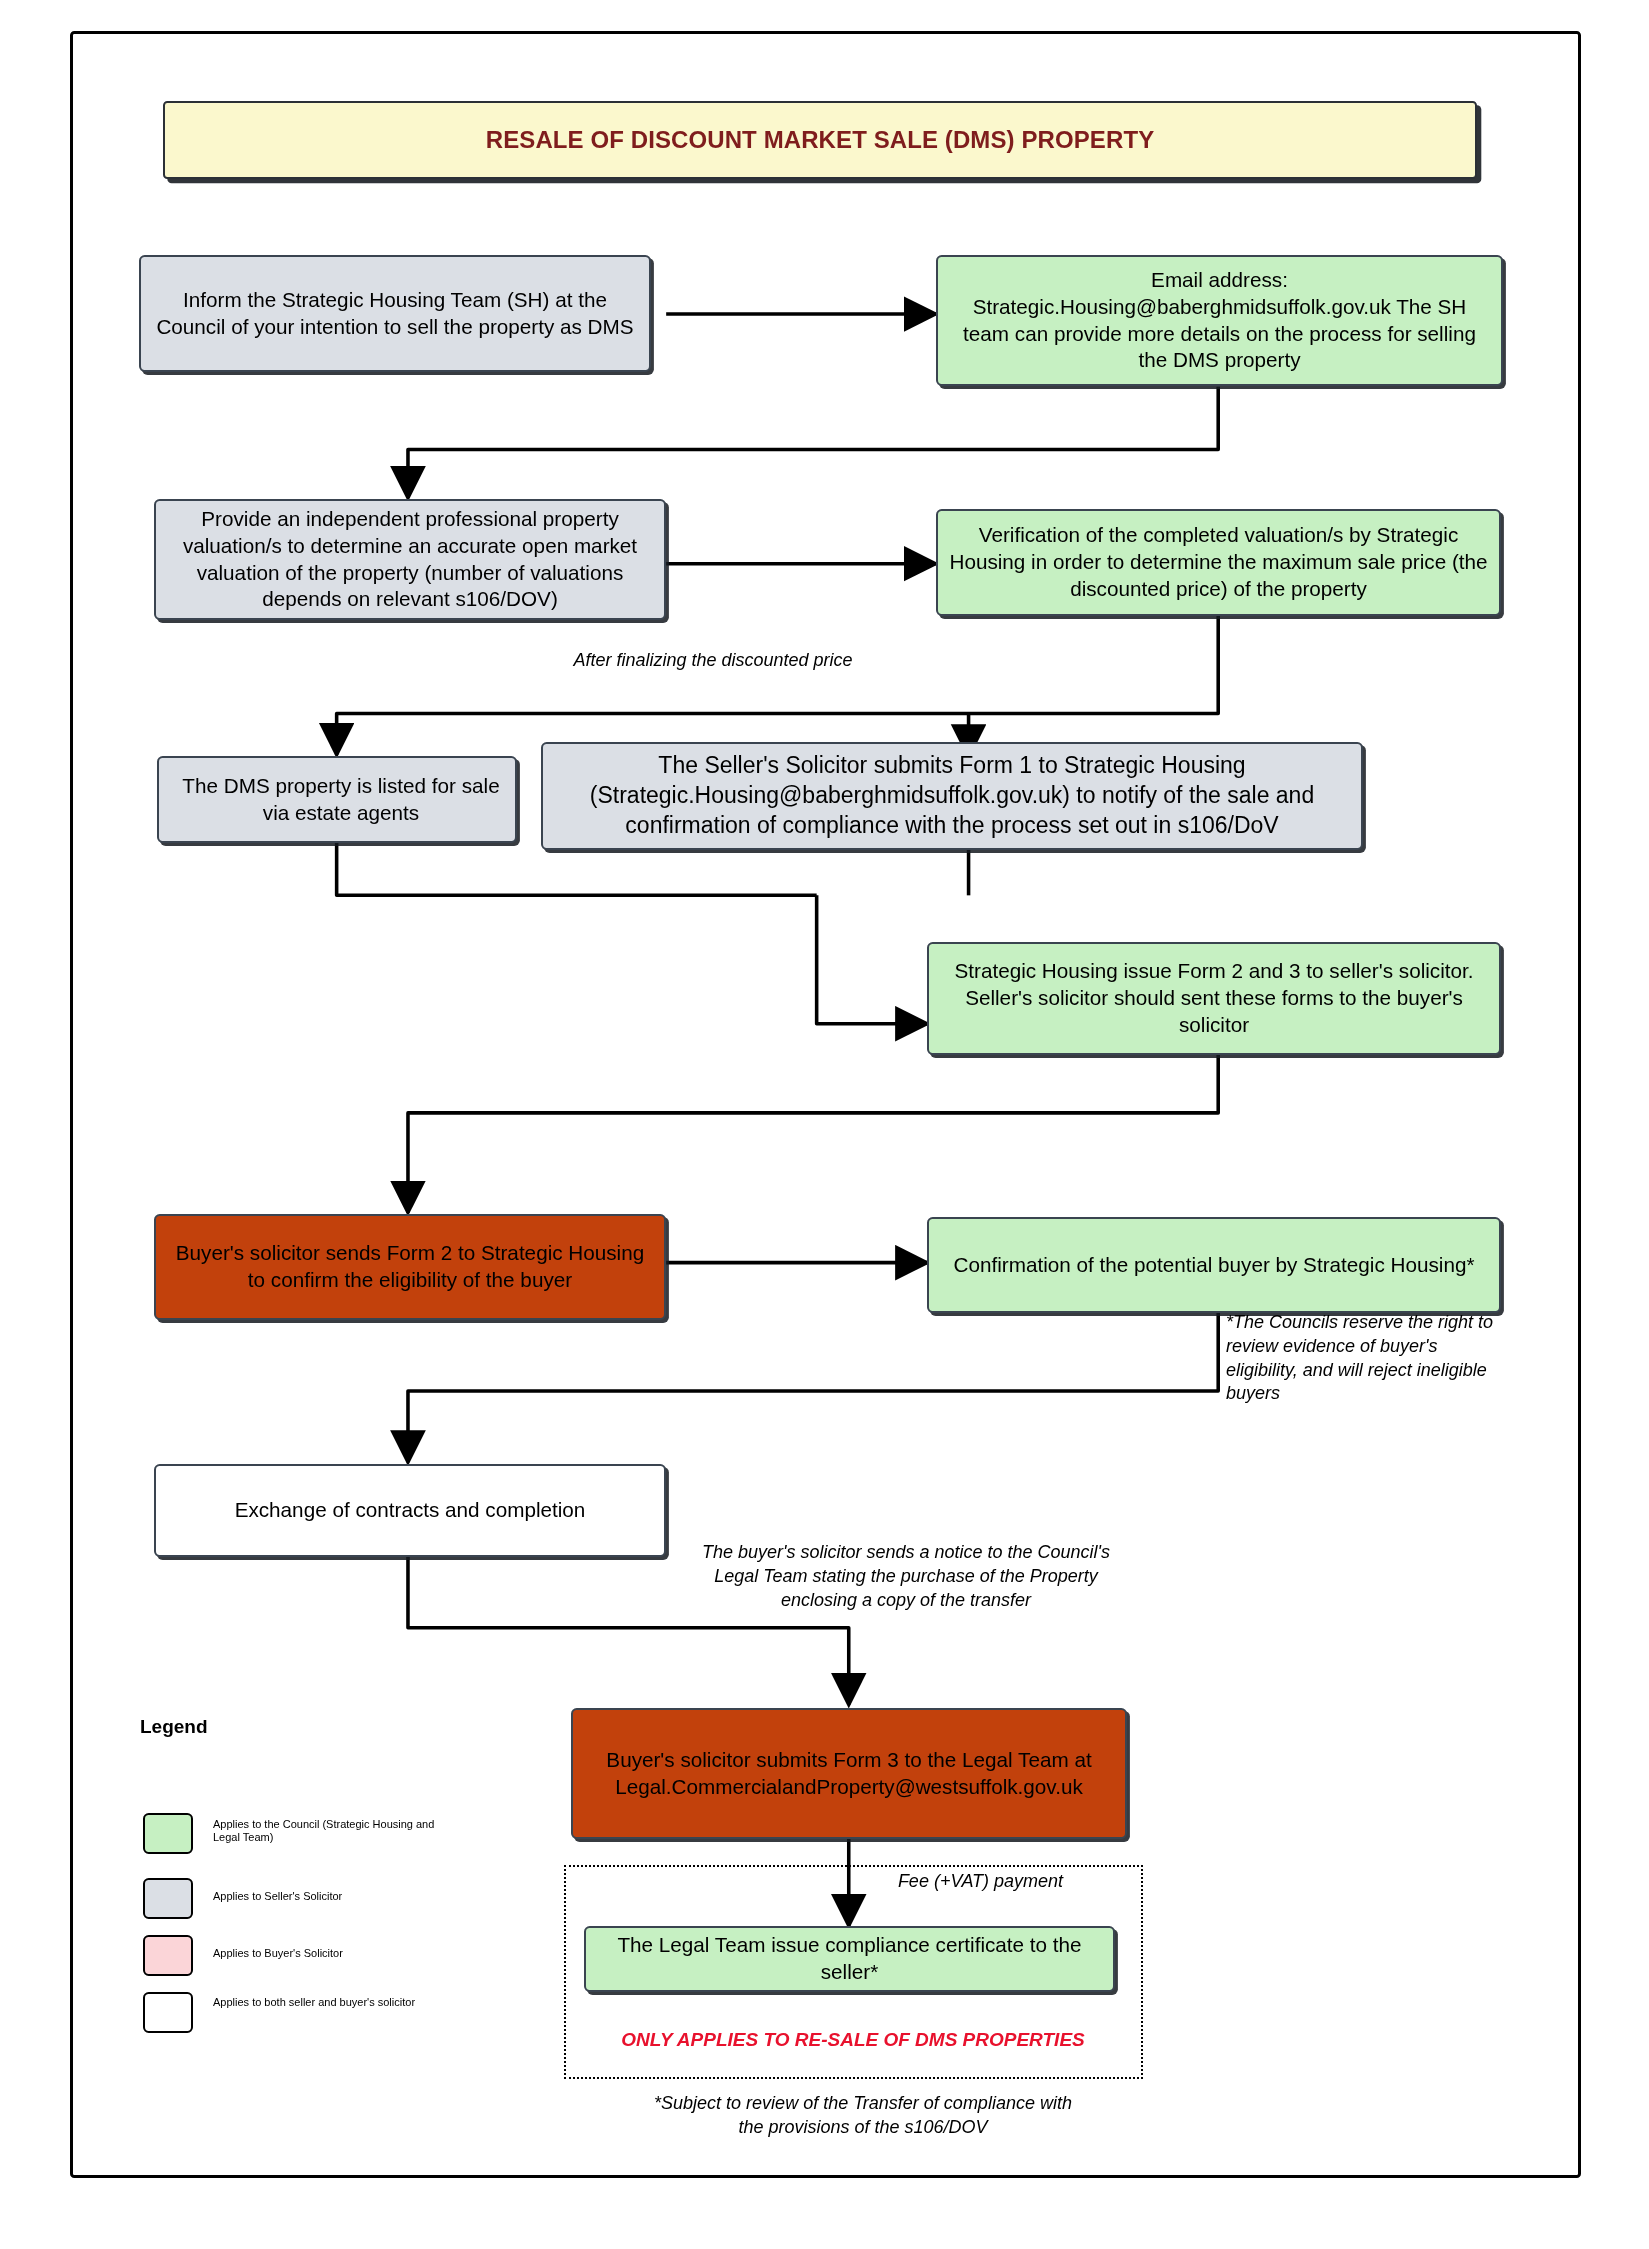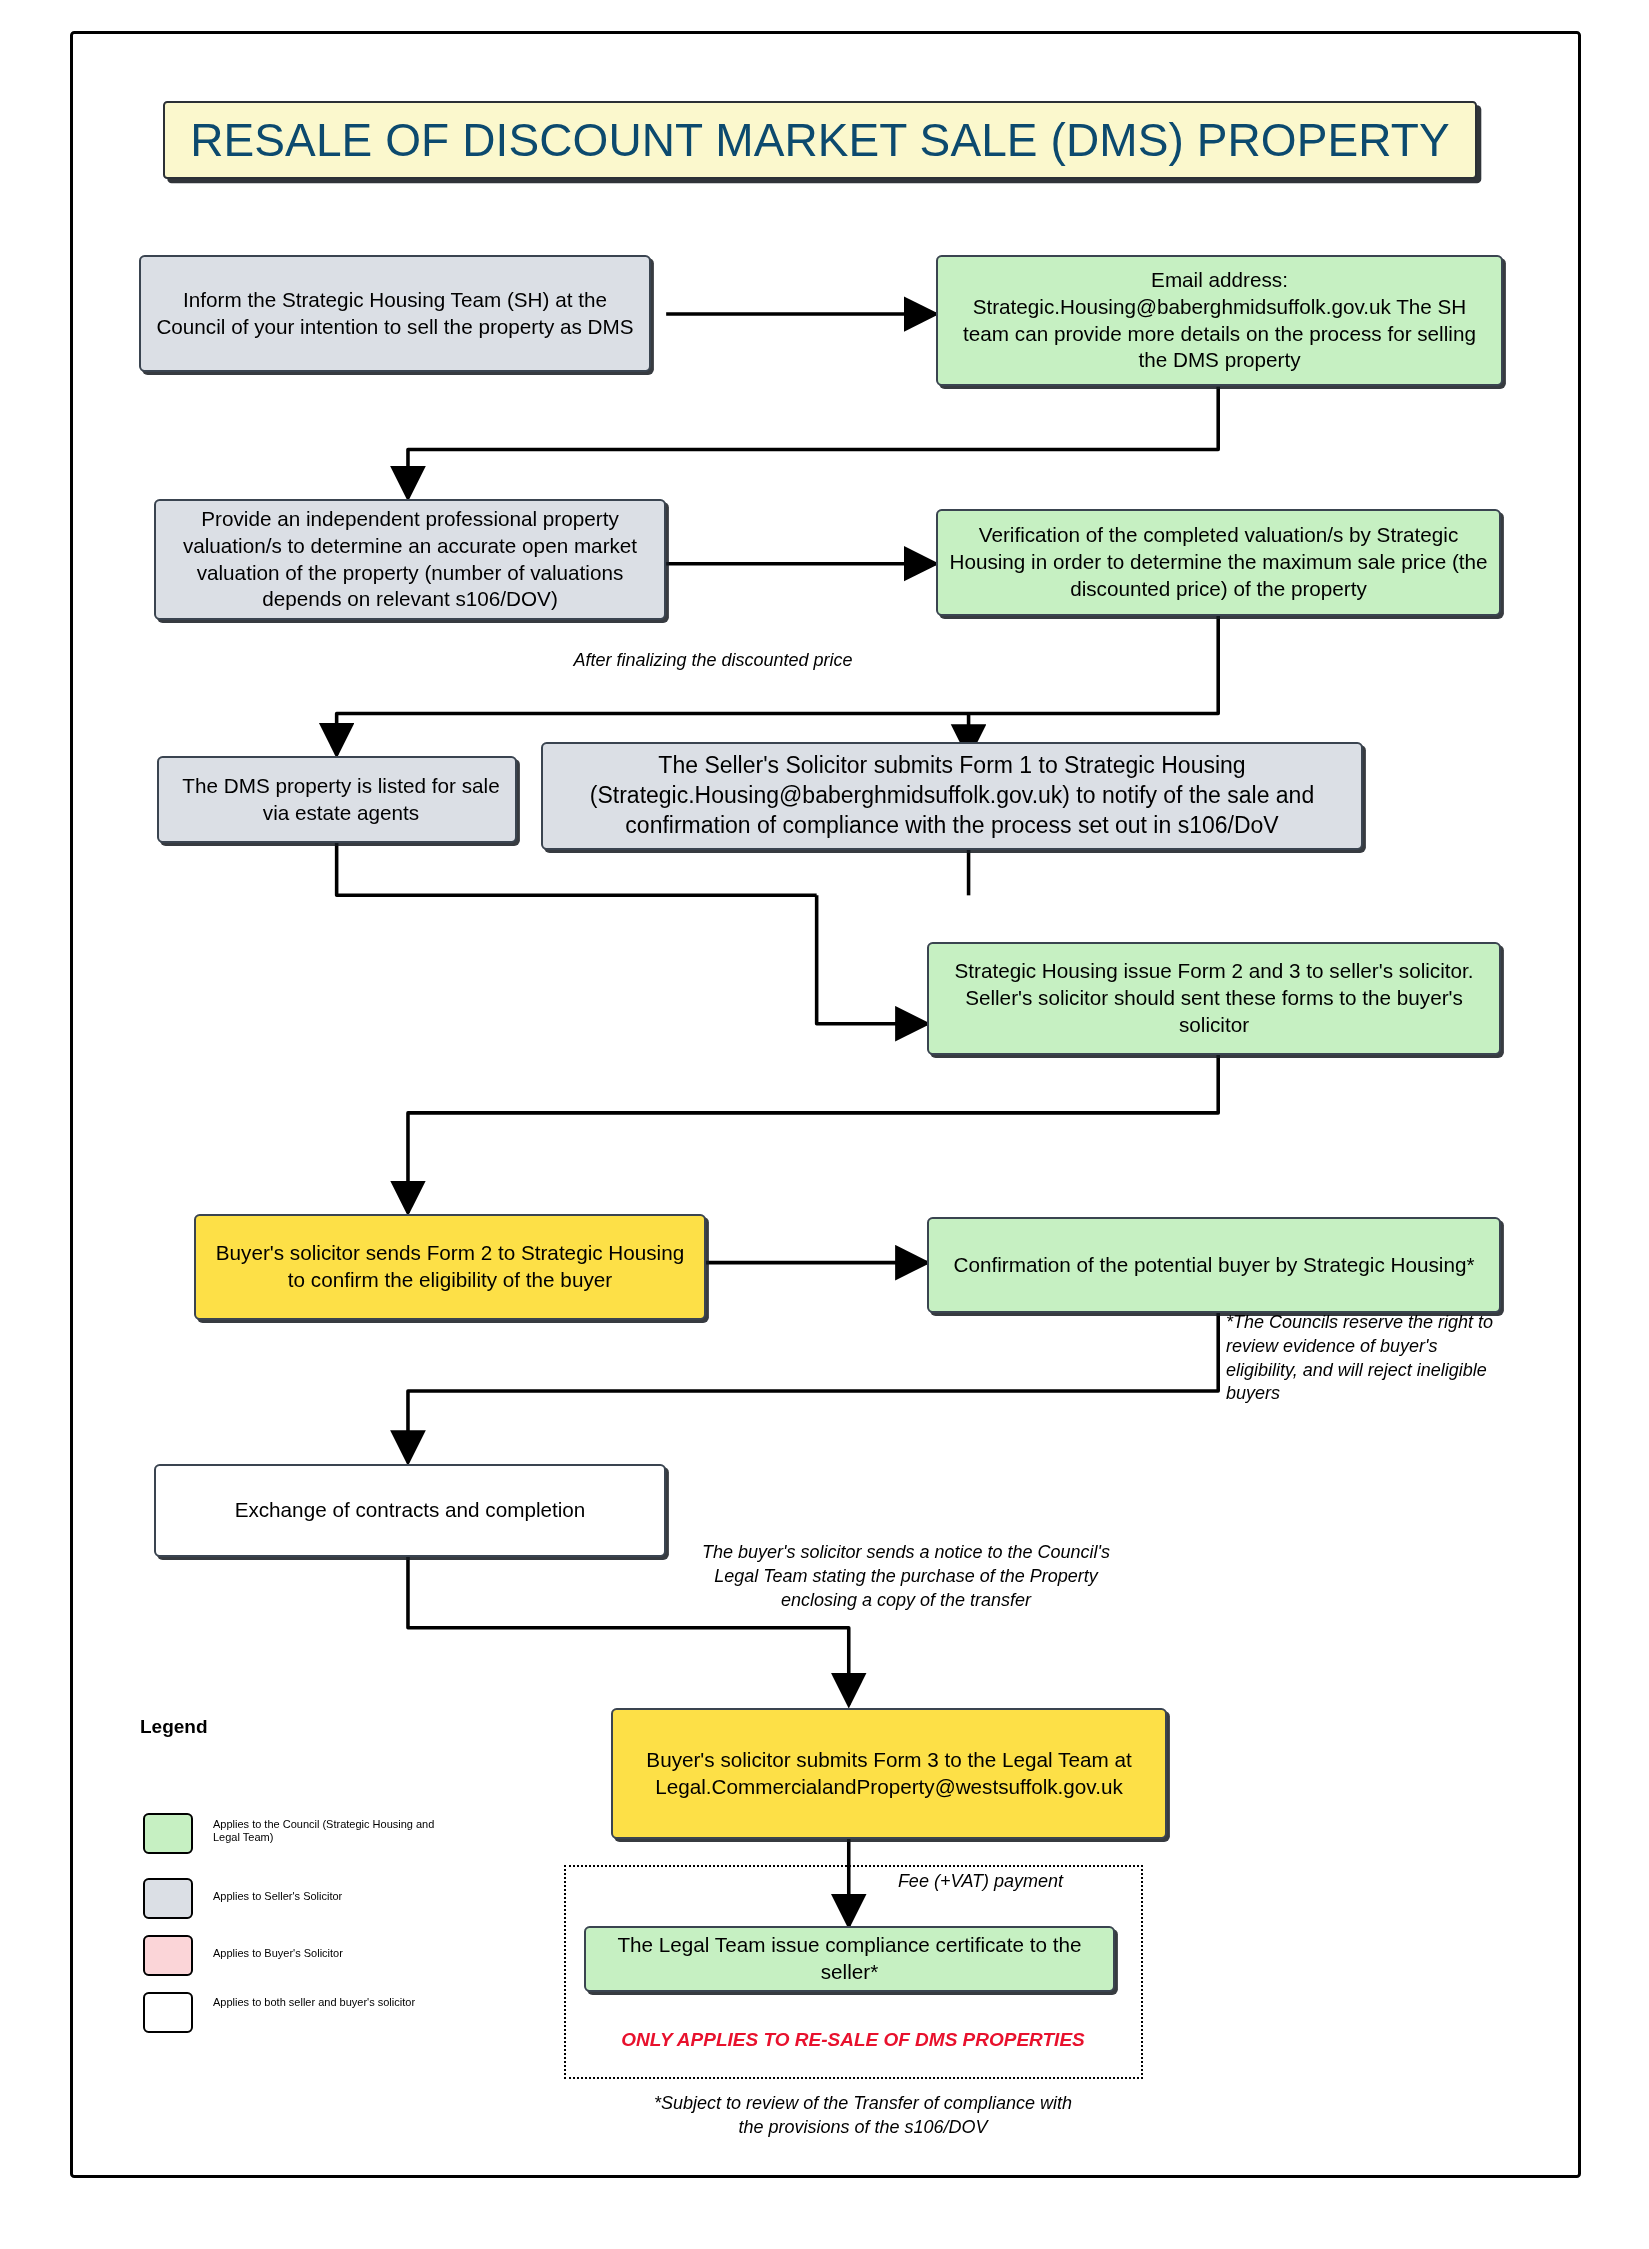--- a/index.html
+++ b/index.html
@@ -9,25 +9,25 @@
 
   .node{position:absolute;box-sizing:border-box;border:2.1px solid #3a4450;border-radius:5.7px;
         display:flex;align-items:center;justify-content:center;text-align:center;
         font-family:"Liberation Sans",sans-serif;color:#000;
         box-shadow:2.9px 2.9px 0 rgba(20,25,30,.85);}
   .node span{display:block;padding:0 10px;line-height:1.30;}
 
   .title-box{position:absolute;left:163px;top:101px;width:1314px;height:78px;background:#fbf8cd;
              border:2.1px solid #2b3036;border-radius:4.3px;box-shadow:4.3px 4.3px 0 rgba(25,30,36,.9);
              display:flex;align-items:center;justify-content:center;box-sizing:border-box;}
-  .title-box span{font-size:46px;font-weight:normal;letter-spacing:0.1px;color:#0c4a6e;}
+  .title-box span{font-size:24px;font-weight:bold;letter-spacing:0.1px;color:#7f1d1d;}
 
   .green{background:#c6f0c2;}
   .grey{background:#dbdfe5;}
-  .pink{background:#fde047;margin-left:40px;}
+  .pink{background:#c2410c;}
   .white{background:#ffffff;}
 
   .note{position:absolute;font-style:italic;font-size:18px;line-height:1.32;color:#000;text-align:center;}
   .note.left{text-align:left;}
 
   .dotted-area{position:absolute;border:2.9px dotted #000;box-sizing:border-box;background:transparent;}
   .redtext{position:absolute;color:#e8112d;font-weight:bold;font-style:italic;font-size:19px;text-align:center;}
 
   .legend-title{position:absolute;font-weight:bold;font-size:19px;color:#000;}
   .legend-swatch{position:absolute;width:50px;height:41px;border:2.9px solid #000;border-radius:5.7px;box-sizing:border-box;}

